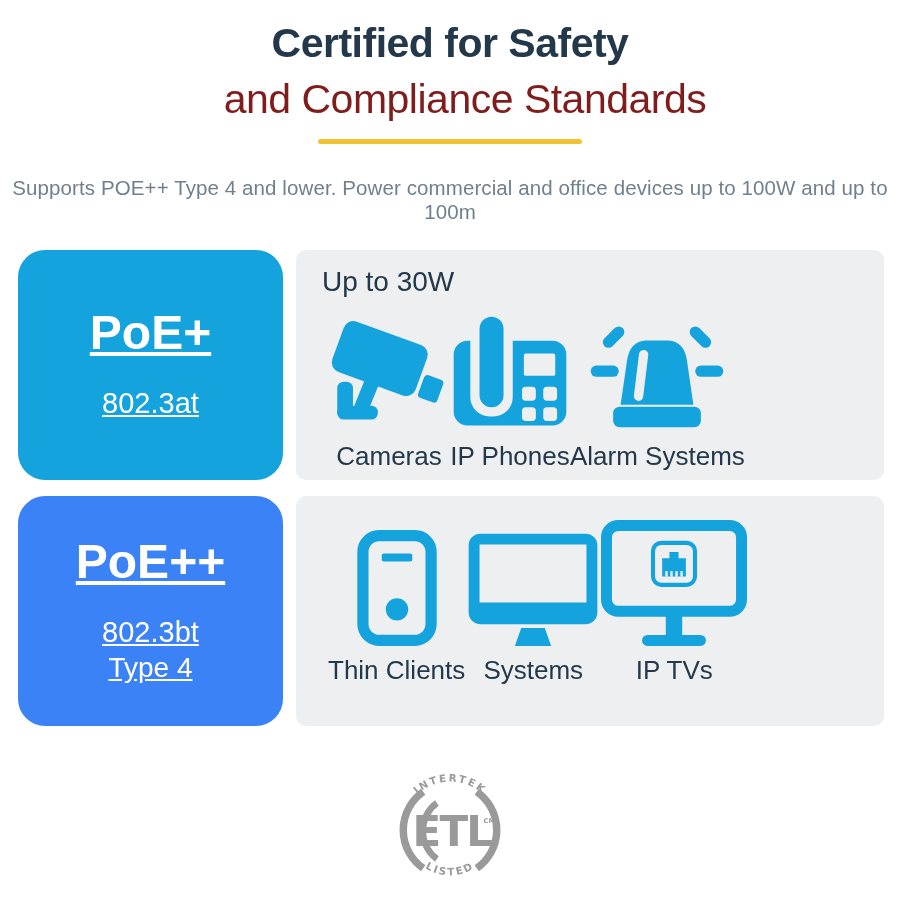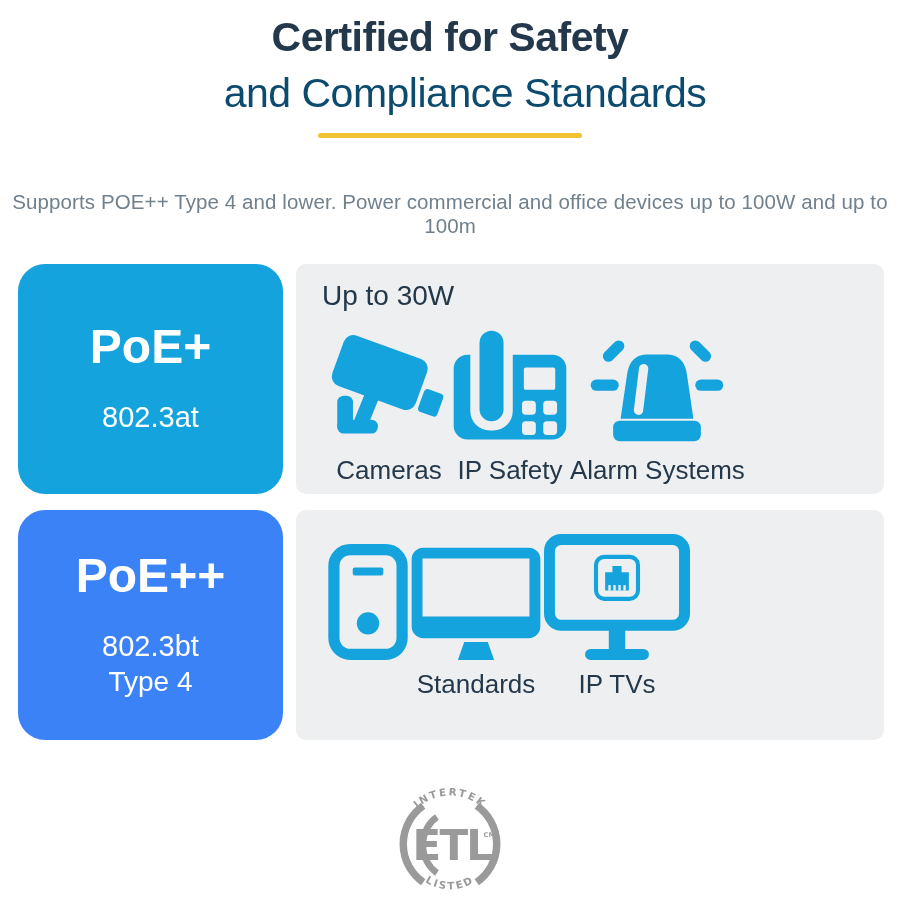--- a/index.html
+++ b/index.html
@@ -3,43 +3,44 @@
 <meta charset="utf-8">
 <style>
   * { box-sizing: border-box; }
   html,body { margin:0; padding:0; }
   body {
     width:900px; height:900px;
     background:#ffffff;
     font-family:"Liberation Sans", sans-serif;
     overflow:hidden;
   }
-  .header { text-align:center; padding-top:14px; }
+  .header { text-align:center; padding-top:20px; }
   .title-line1 {
     font-size:41px; font-weight:700; color:#24384B;
     line-height:1.15; letter-spacing:-0.5px;
   }
   .title-line2 {
-    font-size:41px; font-weight:300; color:#0c4a6e;
+    font-size:41px; font-weight:300; color:#7f1d1d;
     line-height:1.15; margin-top:9px; letter-spacing:-0.5px;margin-left:30px;
   }
   .divider {
     width:264px; height:5px; border-radius:3px;
     background:#F1C232; margin:16px auto 0;
   }
   .subtitle {
     text-align:center; font-size:20.5px; font-weight:400;
-    color:#70808D; margin-top:52px; letter-spacing:0.1px;
+    color:#70808D; margin-top:32px; letter-spacing:0.1px;
   }
   .rows { width:866px; margin:26px 0 0 18px; display:flex; flex-direction:column; gap:16px; }
   .row { display:flex; gap:13px; height:230px; }
   .badge {
     width:265px; height:230px; border-radius:27px; color:#fff;
     display:flex; flex-direction:column; align-items:center; justify-content:center;
     flex:none;
+    text-decoration:underline;
   }
   .badge-blue { background:#14A3DC; }
   .badge-dark { background:#3b82f6; }
   .badge-name { font-size:48px; font-weight:700; line-height:1; }
   .badge-sub  { font-size:29px; font-weight:300; margin-top:28px; line-height:1.25; }
   .badge-sub2 { font-size:28px; font-weight:300; line-height:1.25; text-align:center; }
   .panel {
     flex:1; background:#EEEFF0; border-radius:10px;
     padding:16px 24px 10px 26px;
   }
@@ -98,21 +99,21 @@
               <rect x="4" y="26" width="122" height="92" rx="15" fill="#14A3DC"></rect>
               <rect x="22" y="4" width="46" height="104" rx="21" fill="#EEEFF0"></rect>
               <rect x="32" y="0" width="26" height="98" rx="13" fill="#14A3DC"></rect>
               <rect x="80" y="40" width="34" height="24" rx="2" fill="#EEEFF0"></rect>
               <rect x="78" y="76" width="15" height="15" rx="4" fill="#EEEFF0"></rect>
               <rect x="101" y="76" width="15" height="15" rx="4" fill="#EEEFF0"></rect>
               <rect x="78" y="98" width="15" height="15" rx="4" fill="#EEEFF0"></rect>
               <rect x="101" y="98" width="15" height="15" rx="4" fill="#EEEFF0"></rect>
             </svg>
           </div>
-          <div class="device-label">IP Safety</div>
+          <div class="device-label">IP Phones</div>
         </div>
 
         <div class="device">
           <div class="device-icon-box">
             <svg width="140" height="116" viewBox="0 0 150 122">
               <path d="M36,94 L43,46 Q46,26 63,25 L87,25 Q104,26 107,46 L114,94 Z" fill="#14A3DC"></path>
               <rect x="53" y="35" width="10" height="55" rx="5" fill="#EEEFF0" transform="rotate(7 58 62)"></rect>
               <rect x="28" y="96" width="94" height="22" rx="7" fill="#14A3DC"></rect>
               <g stroke="#14A3DC" stroke-width="12" stroke-linecap="round">
                 <line x1="23" y1="27" x2="34" y2="16"></line>
@@ -139,31 +140,32 @@
       <div class="devices">
 
         <div class="device">
           <div class="device-icon-box">
             <svg width="80" height="116" viewBox="0 0 78 114">
               <rect x="5.5" y="5.5" width="67" height="103" rx="16" fill="none" stroke="#14A3DC" stroke-width="11"></rect>
               <rect x="24" y="23" width="30" height="8" rx="2" fill="#14A3DC"></rect>
               <circle cx="39" cy="78" r="11" fill="#14A3DC"></circle>
             </svg>
           </div>
+          <div class="device-label">Thin Clients</div>
         </div>
 
         <div class="device">
           <div class="device-icon-box">
             <svg width="136" height="116" viewBox="0 0 150 128">
               <rect x="4" y="4" width="142" height="100" rx="13" fill="#14A3DC"></rect>
               <rect x="16" y="16" width="118" height="64" fill="#EEEFF0"></rect>
               <path d="M62,108 L88,108 L95,128 L55,128 Z" fill="#14A3DC"></path>
             </svg>
           </div>
-          <div class="device-label">Standards</div>
+          <div class="device-label">Systems</div>
         </div>
 
         <div class="device">
           <div class="device-icon-box">
             <svg width="146" height="126" viewBox="0 0 160 138">
               <rect x="6" y="6" width="148" height="94" rx="13" fill="none" stroke="#14A3DC" stroke-width="12"></rect>
               <rect x="57" y="25" width="46" height="46" rx="9" fill="none" stroke="#14A3DC" stroke-width="4.5"></rect>
               <path d="M67,42 L75,42 L75,35 L85,35 L85,42 L93,42 L93,62 L67,62 Z" fill="#14A3DC"></path>
               <g fill="#EEEFF0">
                 <rect x="70.5" y="56" width="2.6" height="6"></rect>

